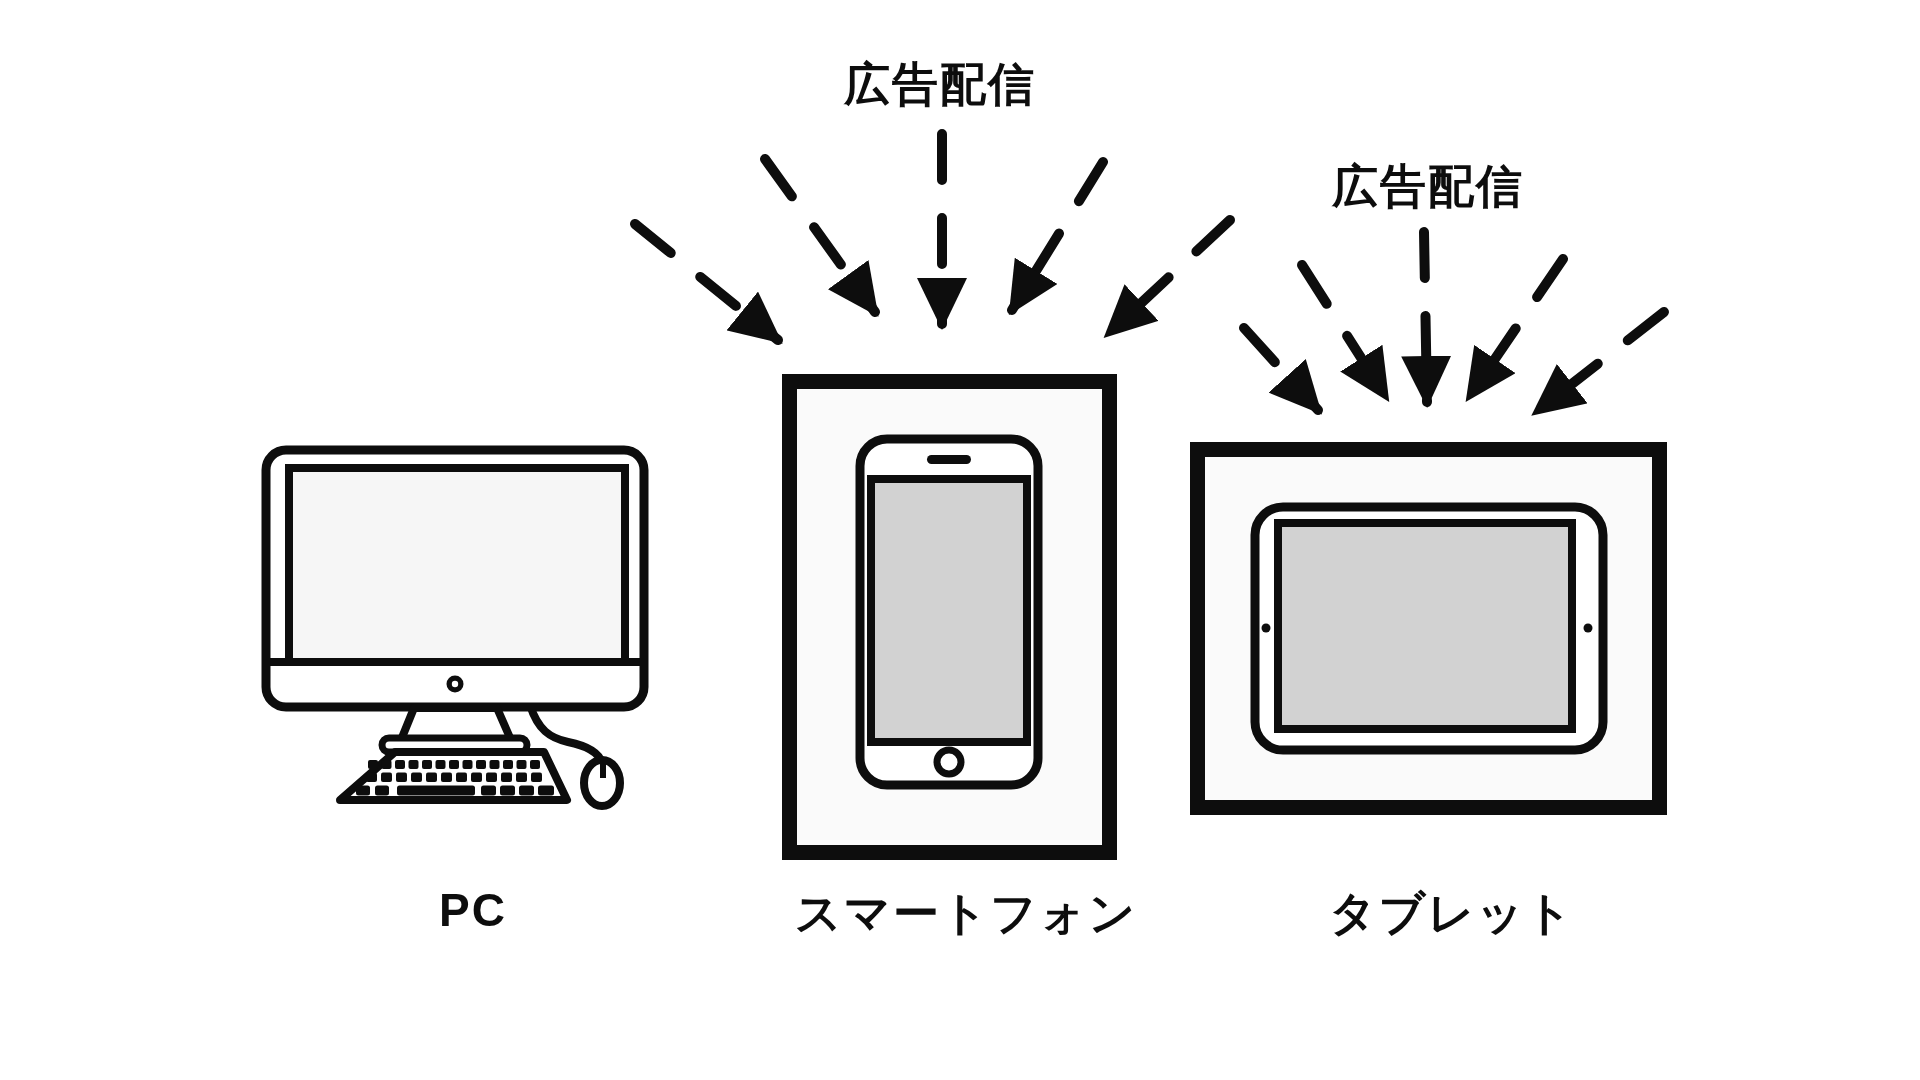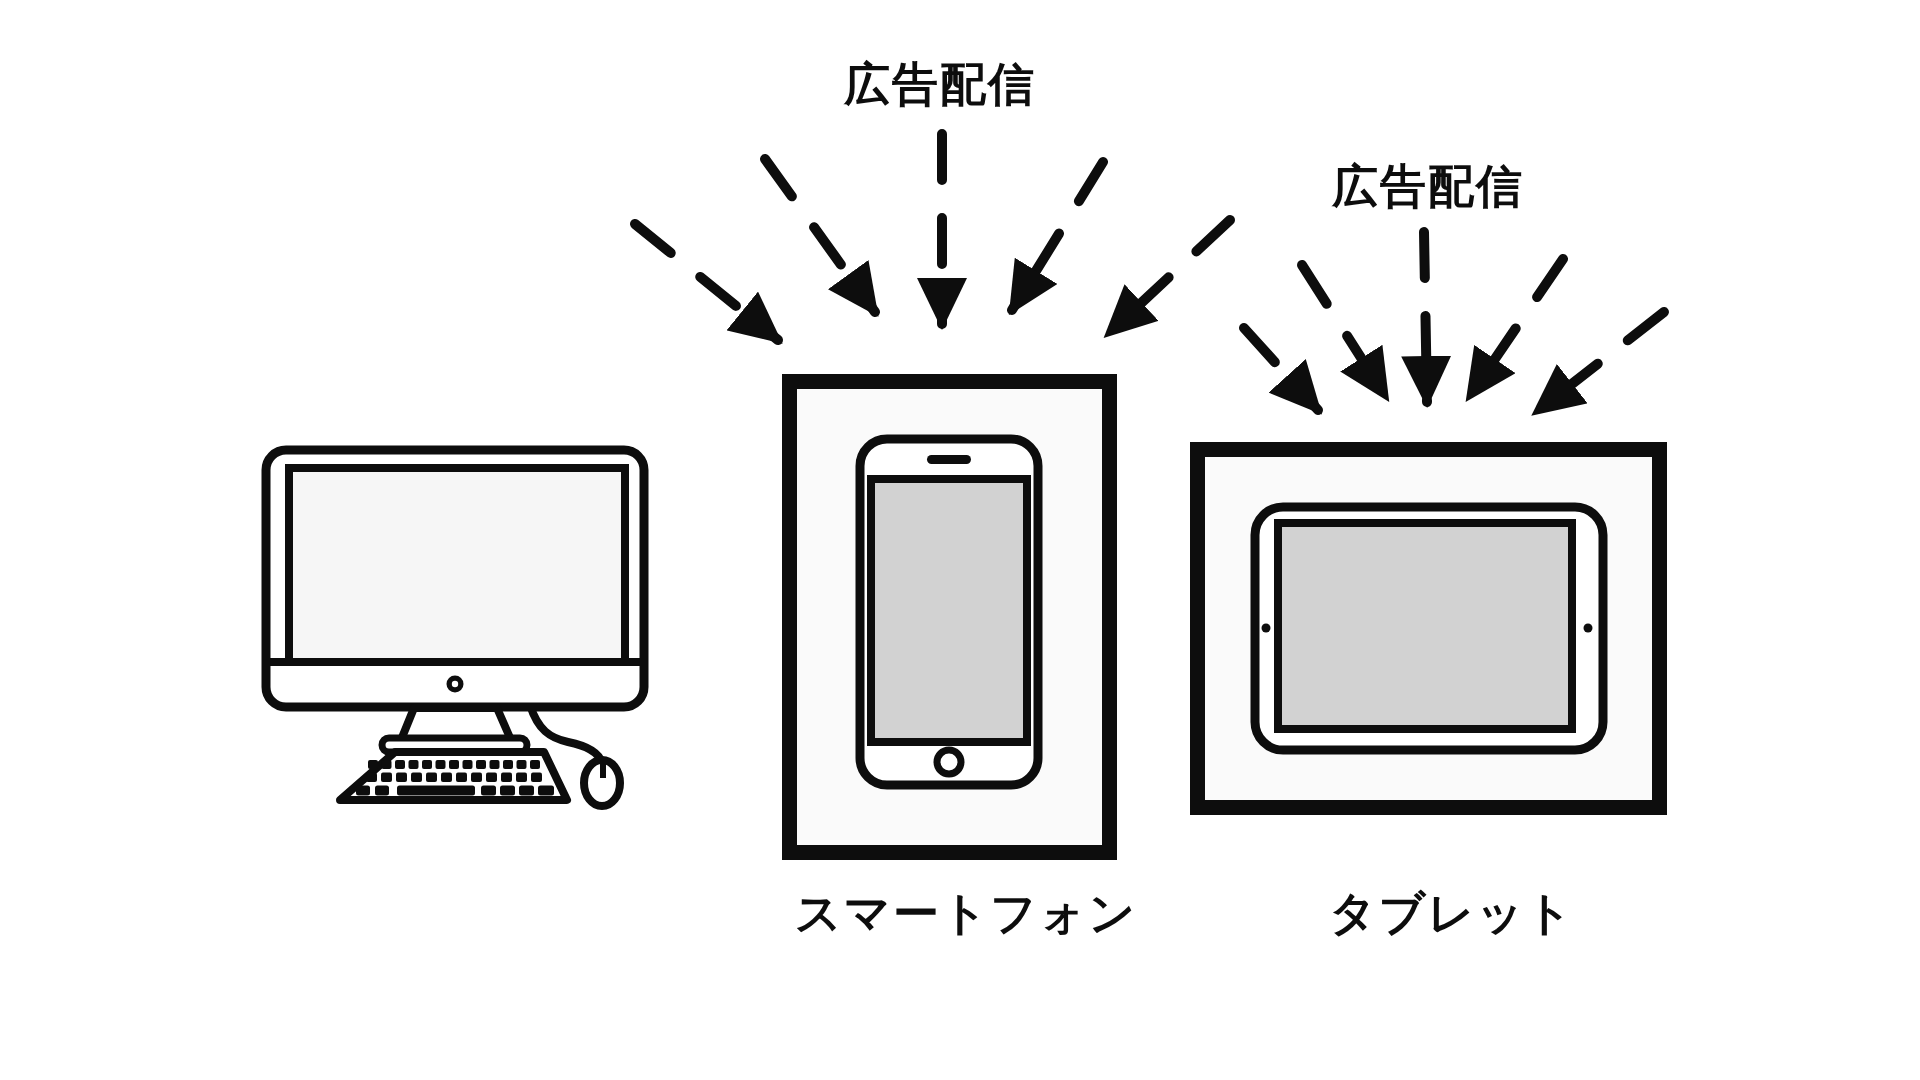--- a/index.html
+++ b/index.html
@@ -136,18 +136,19 @@
       <rect x="1278" y="511" width="294" height="206" fill="#d2d2d2" stroke-width="8"></rect>
       <circle cx="1266" cy="616" r="4.5" fill="#0d0d0d" stroke="none"></circle>
       <circle cx="1588" cy="616" r="4.5" fill="#0d0d0d" stroke="none"></circle>
     </g>
   </svg>
 
   <div class="lbl ad" style="left:940px; top:47px;">広告配信</div>
 
   <div class="lbl ad" style="left:1428px; top:149px;">広告配信</div>
 
+  <div class="lbl device" style="left:473px; top:873px;">PC</div>
 
   <div class="lbl device" style="left:1452px; top:876px;">タブレット</div>
 
   <div class="lbl device" style="left:966px; top:876px;">スマートフォン</div>
 
 </div>
 
 </body></html>

